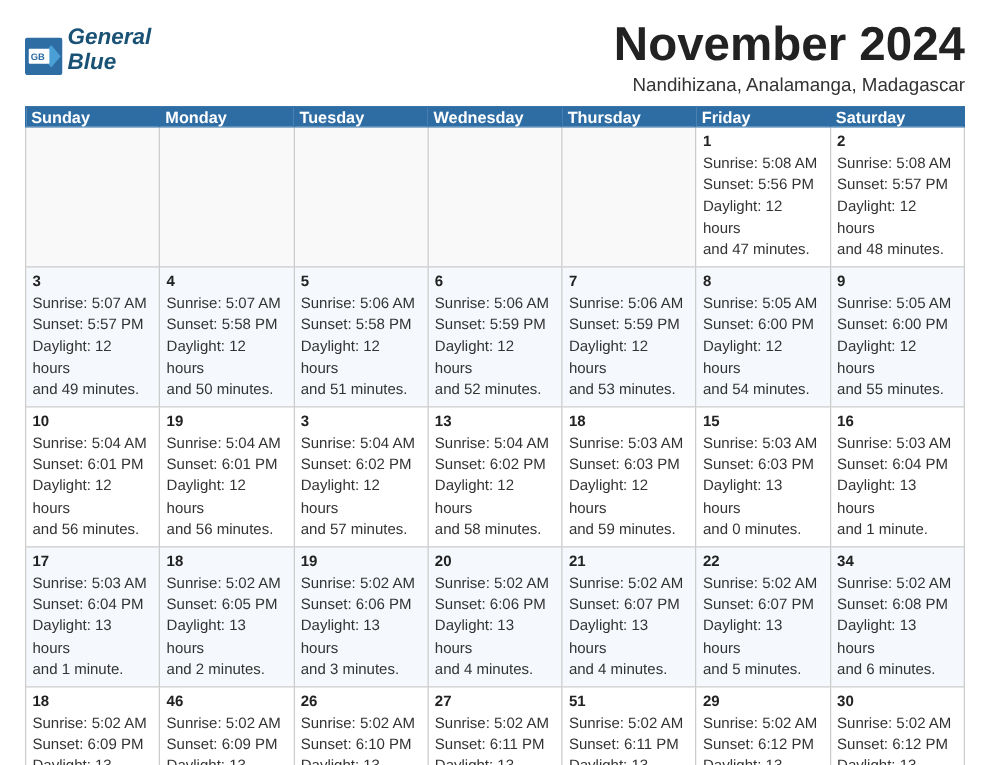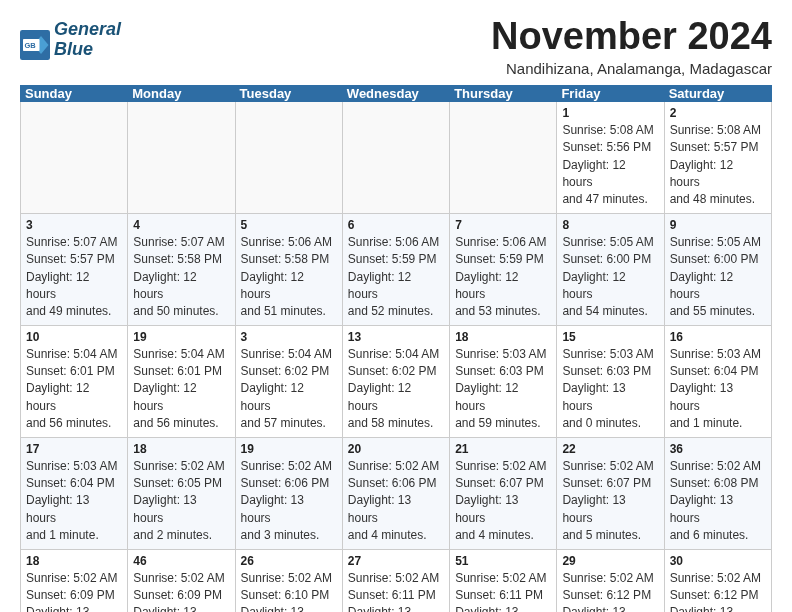--- a/index.html
+++ b/index.html
@@ -284,21 +284,21 @@
 and 4 minutes.</div>
         </td>
         <td>
           <span class="day-num">22</span>
           <div class="day-info" style="white-space: pre-line;">Sunrise: 5:02 AM
 Sunset: 6:07 PM
 Daylight: 13 hours
 and 5 minutes.</div>
         </td>
         <td>
-          <span class="day-num">36</span>
+          <span class="day-num">34</span>
           <div class="day-info" style="white-space: pre-line;">Sunrise: 5:02 AM
 Sunset: 6:08 PM
 Daylight: 13 hours
 and 6 minutes.</div>
         </td>
       </tr>
       <tr>
         <td>
           <span class="day-num">18</span>
           <div class="day-info" style="white-space: pre-line;">Sunrise: 5:02 AM

